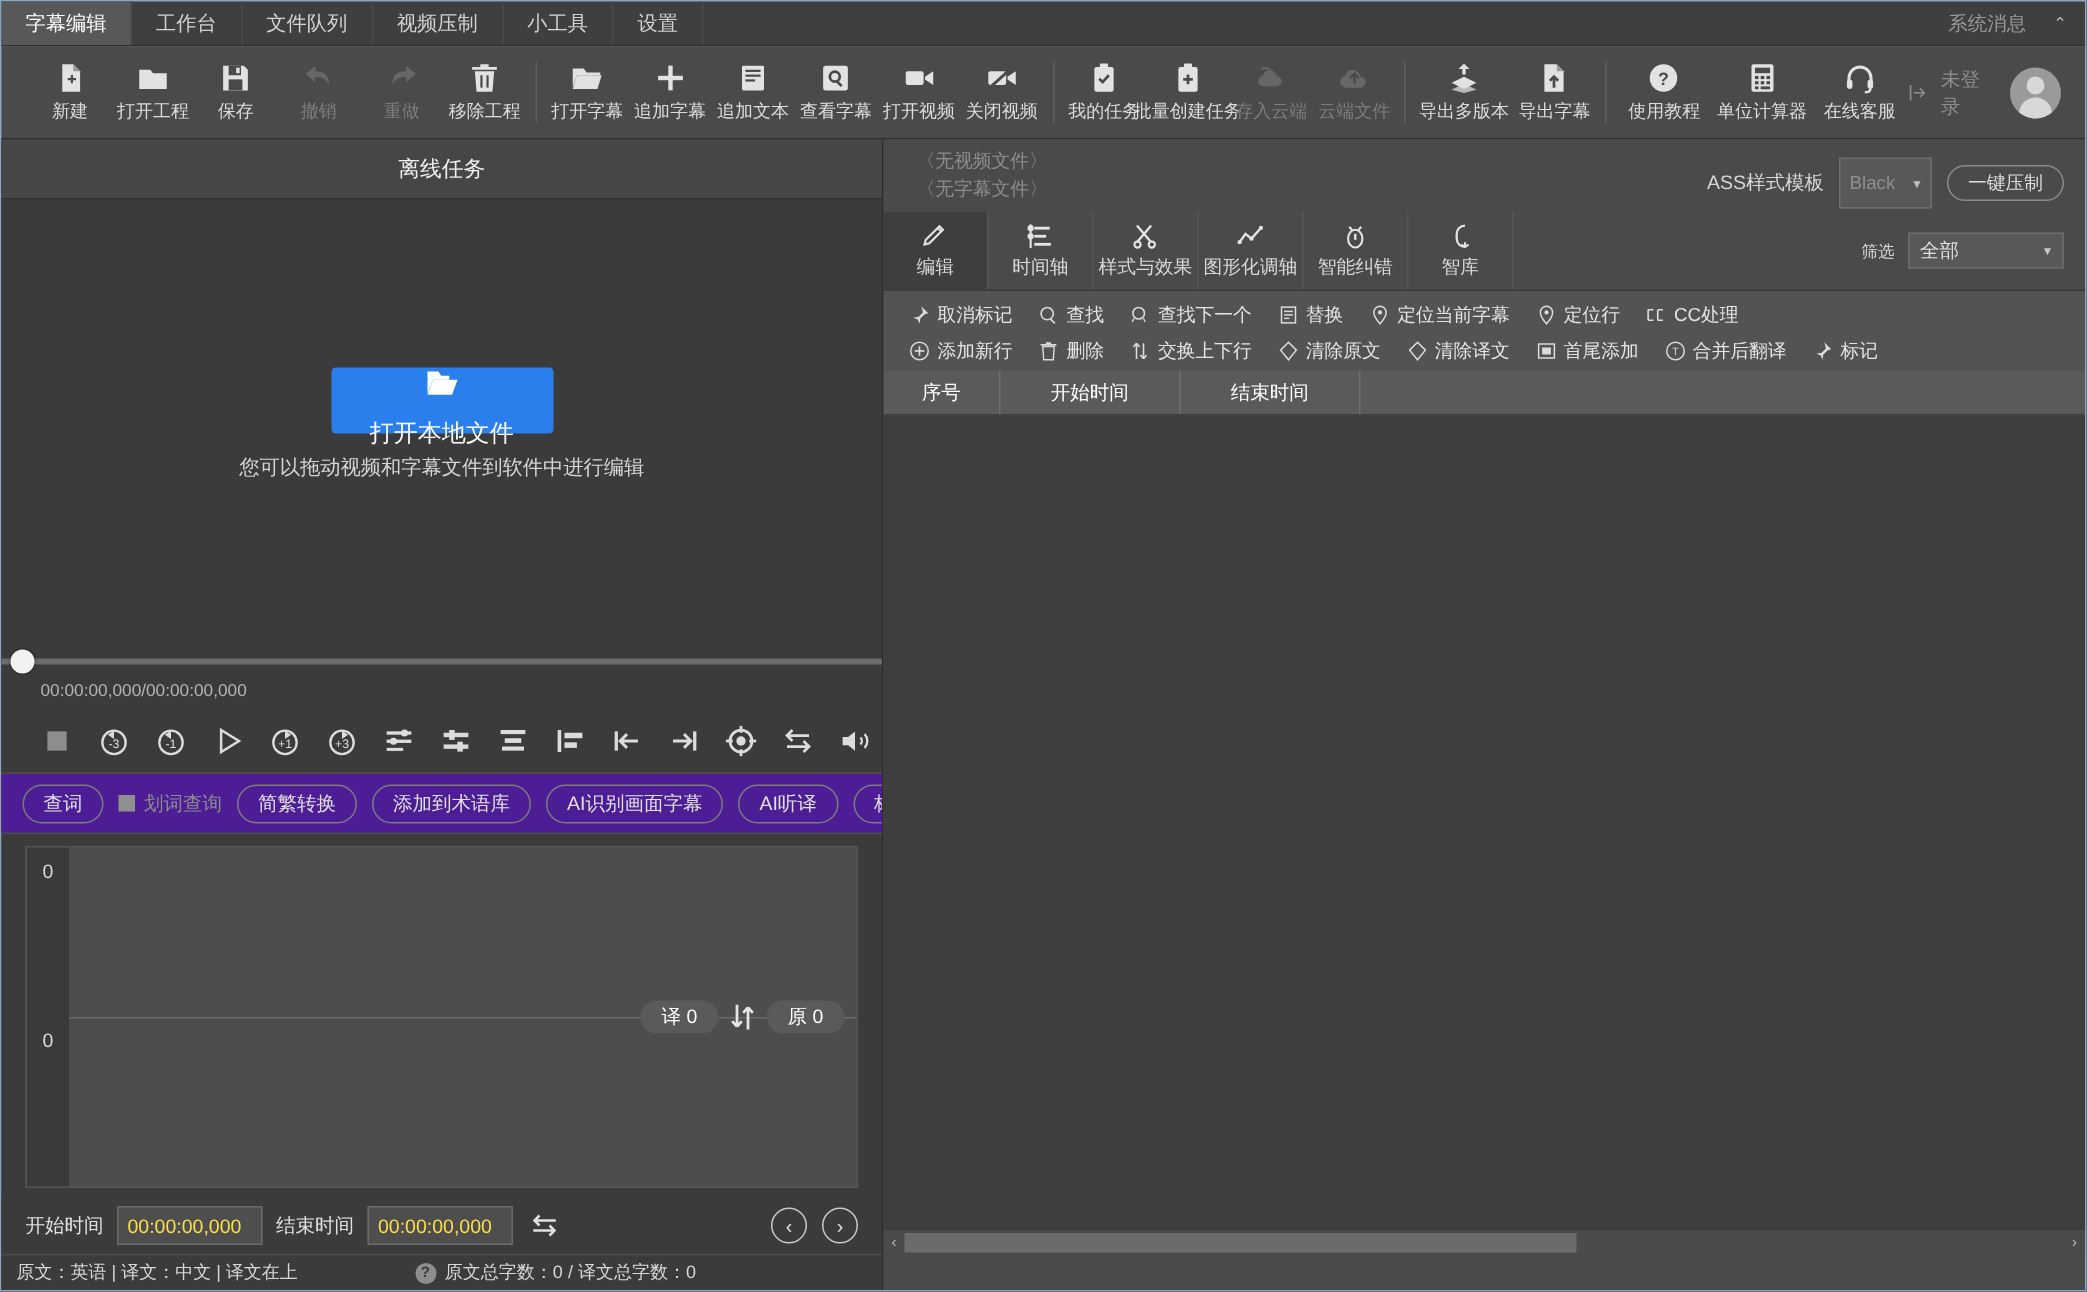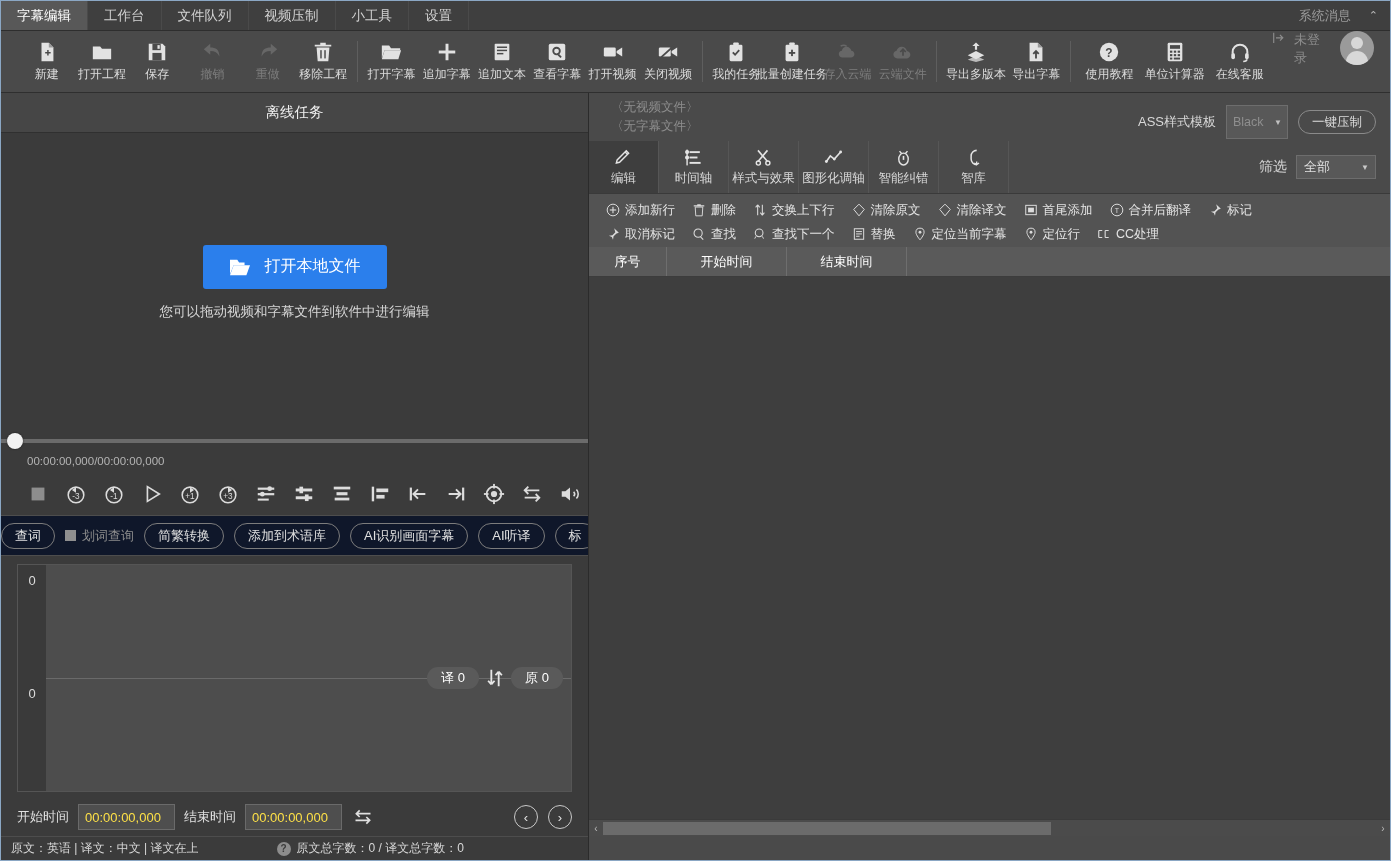--- a/index.html
+++ b/index.html
@@ -90,21 +90,21 @@
   .tb-item.wide { width:66px; }
   .tb-item.disabled { color:#7d7d7d; }
   .tb-item.disabled .ico { opacity:.45; }
   .tb-label { font-size:12px; white-space:nowrap; }
   .tb-sep { width:1px; background:#5e5e5e; margin:10px 6px; flex:0 0 1px; }
   .ico { width:22px; height:22px; display:block; }
   .ico svg { width:100%; height:100%; display:block; fill:#e2e2e2; }
   .tb-item.disabled .ico svg { fill:#8a8a8a; }
 
   .login-area {
-    margin-left:auto; display:flex; 
+    margin-left:auto; display:flex; align-items:center;
     gap:8px; padding-right:16px; color:#8d8d8d; font-size:13px;
   }
   .avatar {
     width:34px; height:34px; border-radius:50%;
     background:#9a9a9a; position:relative; overflow:hidden; flex:0 0 34px;
   }
   .avatar::before{content:"";position:absolute;left:50%;top:6px;transform:translateX(-50%);
     width:12px;height:12px;border-radius:50%;background:#d8d8d8;}
   .avatar::after{content:"";position:absolute;left:50%;top:20px;transform:translateX(-50%);
     width:22px;height:16px;border-radius:11px 11px 0 0;background:#d8d8d8;}
@@ -125,21 +125,21 @@
     color:#f0f0f0; font-size:14.5px;
     border-bottom:1px solid #303030;
   }
   .video-stage {
     flex:1; background:#3b3b3b; display:flex; flex-direction:column;
     align-items:center; justify-content:center; gap:14px; min-height:0;
   }
   .open-local-btn {
     background:#2b7fec; color:#fff; border:none; border-radius:3px;
     height:44px; padding:0 26px; display:flex; align-items:center; gap:14px;
-    font-size:16px; cursor:pointer; font-family:inherit;
+    font-size:16px; cursor:pointer; font-family:inherit;flex-direction:column;
   }
   .open-local-btn .folder { width:22px; height:20px; }
   .open-local-btn .folder svg { fill:#fff; width:100%; height:100%; display:block; }
   .hint-text { color:#d6d6d6; font-size:13.5px; }
 
   
   .prog-wrap { height:18px; flex:0 0 18px; background:#3b3b3b; position:relative; }
   .prog-track {
     position:absolute; left:0; right:0; top:7px; height:4px; background:#6b6b6b;
   }
@@ -155,23 +155,23 @@
   .player-ctrls {
     height:44px; flex:0 0 44px; background:#3b3b3b;
     display:flex; align-items:center; padding-left:26px; gap:16px;
     border-bottom:1px solid #4d4d4d;
   }
   .pc { width:22px; height:22px; cursor:pointer; }
   .pc svg { width:100%; height:100%; display:block; fill:#dcdcdc; }
 
   
   .pill-row {
-    height:40px; flex:0 0 40px; background:#0f172a;
+    height:40px; flex:0 0 40px; background:#4c1d95;
     display:flex; align-items:center; gap:10px;
-    overflow:hidden; border-bottom:1px solid #4d4d4d;
+    padding-left:14px; overflow:hidden; border-bottom:1px solid #4d4d4d;
   }
   .pill {
     border:1px solid #7c7c7c; border-radius:14px; height:26px;
     padding:0 13px; display:flex; align-items:center;
     color:#e0e0e0; font-size:13px; white-space:nowrap; cursor:pointer;
     background:transparent; flex:0 0 auto;
   }
   .chk-row { display:flex; align-items:center; gap:6px; color:#8c8c8c; font-size:13px; flex:0 0 auto;}
   .chk-box { width:11px; height:11px; background:#8f8f8f; }
 
@@ -266,23 +266,23 @@
     justify-content:center; gap:3px; color:#d8d8d8; cursor:default;
     border-right:1px solid #565656;
   }
   .tab2.active { background:#3e3e3e; }
   .tab2 .ico { width:19px; height:19px; }
   .tab2 .ico svg { fill:#e4e4e4; stroke:none; }
   .tab2-label { font-size:12.5px; white-space:nowrap; }
   .filter-row {
     position:absolute; right:14px; top:14px; display:flex; align-items:center; gap:9px;
   }
-  .filter-label { color:#d8d8d8; font-size:14px; }
+  .filter-label { color:#d8d8d8; font-size:11px; }
   .filter-select {
-    width:80px; height:24px; background:#585858; border:1px solid #6d6d6d;
+    width:104px; height:24px; background:#585858; border:1px solid #6d6d6d;
     color:#e0e0e0; font-size:13px; display:flex; align-items:center;
     padding:0 7px; position:relative;
   }
   .filter-select .cv{position:absolute;right:6px;font-size:8px;color:#c8c8c8;}
 
   .act-bar { flex:0 0 53px; background:#535353; padding:4px 0 0 0; }
   .act-row { display:flex; align-items:center; height:24px; padding-left:10px; gap:3px;}
   .act-btn {
     display:flex; align-items:center; gap:5px; padding:0 7px;
     color:#e4e4e4; font-size:12.5px; cursor:pointer; white-space:nowrap; height:22px;
@@ -844,92 +844,20 @@
             <span class="cv">▼</span>
           </span>
         </div>
       </div>
 
       <div class="act-bar">
         <div class="act-row">
           <span class="act-btn">
             <span class="ico">
                 <svg viewBox="0 0 24 24">
-                  <circle cx="12" cy="12" r="10" fill="none" stroke="#dcdcdc" stroke-width="1.7"></circle>
-                  <rect x="6.5" y="11" width="11" height="1.9"></rect>
-                  <rect x="11" y="6.5" width="1.9" height="11"></rect>
-                </svg>
-              </span>
-            <span>添加新行</span>
-          </span>
-          <span class="act-btn">
-            <span class="ico">
-                <svg viewBox="0 0 24 24">
-                  <path d="M9 2h6v2h6v2H3V4h6z"></path>
-                  <path d="M5.5 7h13l-1 15H6.5z" fill="none" stroke="#dcdcdc" stroke-width="1.6"></path>
-                </svg>
-              </span>
-            <span>删除</span>
-          </span>
-          <span class="act-btn">
-            <span class="ico">
-                <svg viewBox="0 0 24 24">
-                  <path d="M8 21V3M8 3L4.5 7.5M8 3l3.5 4.5" fill="none" stroke="#dcdcdc" stroke-width="1.8"></path>
-                  <path d="M16 3v18M16 21l3.5-4.5M16 21l-3.5-4.5" fill="none" stroke="#dcdcdc" stroke-width="1.8"></path>
-                </svg>
-              </span>
-            <span>交换上下行</span>
-          </span>
-          <span class="act-btn">
-            <span class="ico">
-                <svg viewBox="0 0 24 24">
-                  <path d="M12 2l9 9-9 11-9-11z" fill="none" stroke="#dcdcdc" stroke-width="1.7"></path>
-                </svg>
-              </span>
-            <span>清除原文</span>
-          </span>
-          <span class="act-btn">
-            <span class="ico">
-                <svg viewBox="0 0 24 24">
-                  <path d="M12 2l9 9-9 11-9-11z" fill="none" stroke="#dcdcdc" stroke-width="1.7"></path>
-                </svg>
-              </span>
-            <span>清除译文</span>
-          </span>
-          <span class="act-btn">
-            <span class="ico">
-                <svg viewBox="0 0 24 24">
-                  <rect x="3" y="4" width="18" height="16" fill="none" stroke="#dcdcdc" stroke-width="1.7"></rect>
-                  <rect x="7" y="8" width="10" height="8"></rect>
-                </svg>
-              </span>
-            <span>首尾添加</span>
-          </span>
-          <span class="act-btn">
-            <span class="ico">
-                <svg viewBox="0 0 24 24">
-                  <circle cx="12" cy="12" r="10" fill="none" stroke="#dcdcdc" stroke-width="1.7"></circle>
-                  <text x="12" y="16.5" font-size="12" text-anchor="middle" fill="#dcdcdc" font-family="Liberation Sans">T</text>
-                </svg>
-              </span>
-            <span>合并后翻译</span>
-          </span>
-          <span class="act-btn">
-            <span class="ico">
-                <svg viewBox="0 0 24 24">
-                  <path d="M14 2l8 8-4 1-5 5-1 6-2-5-7 7 7-7-5-2 6-1 5-5z"></path>
-                </svg>
-              </span>
-            <span>标记</span>
-          </span>
-        </div>
-        <div class="act-row">
-          <span class="act-btn">
-            <span class="ico">
-                <svg viewBox="0 0 24 24">
                   <path d="M14 2l8 8-4 1-5 5-1 6-2-5-7 7 7-7-5-2 6-1 5-5z"></path>
                 </svg>
               </span>
             <span>取消标记</span>
           </span>
           <span class="act-btn">
             <span class="ico">
                 <svg viewBox="0 0 24 24">
                   <circle cx="10.5" cy="10.5" r="7" fill="none" stroke="#dcdcdc" stroke-width="1.8"></circle>
                   <rect x="15" y="16" width="7" height="1.9" transform="rotate(45 15 16)"></rect>
@@ -978,20 +906,92 @@
           <span class="act-btn">
             <span class="ico">
                 <svg viewBox="0 0 24 24">
                   <path d="M3 6v12M3 6h6M3 18h6" fill="none" stroke="#dcdcdc" stroke-width="1.9"></path>
                   <path d="M14 6v12M14 6h6M14 18h6" fill="none" stroke="#dcdcdc" stroke-width="1.9"></path>
                 </svg>
               </span>
             <span>CC处理</span>
           </span>
         </div>
+        <div class="act-row">
+          <span class="act-btn">
+            <span class="ico">
+                <svg viewBox="0 0 24 24">
+                  <circle cx="12" cy="12" r="10" fill="none" stroke="#dcdcdc" stroke-width="1.7"></circle>
+                  <rect x="6.5" y="11" width="11" height="1.9"></rect>
+                  <rect x="11" y="6.5" width="1.9" height="11"></rect>
+                </svg>
+              </span>
+            <span>添加新行</span>
+          </span>
+          <span class="act-btn">
+            <span class="ico">
+                <svg viewBox="0 0 24 24">
+                  <path d="M9 2h6v2h6v2H3V4h6z"></path>
+                  <path d="M5.5 7h13l-1 15H6.5z" fill="none" stroke="#dcdcdc" stroke-width="1.6"></path>
+                </svg>
+              </span>
+            <span>删除</span>
+          </span>
+          <span class="act-btn">
+            <span class="ico">
+                <svg viewBox="0 0 24 24">
+                  <path d="M8 21V3M8 3L4.5 7.5M8 3l3.5 4.5" fill="none" stroke="#dcdcdc" stroke-width="1.8"></path>
+                  <path d="M16 3v18M16 21l3.5-4.5M16 21l-3.5-4.5" fill="none" stroke="#dcdcdc" stroke-width="1.8"></path>
+                </svg>
+              </span>
+            <span>交换上下行</span>
+          </span>
+          <span class="act-btn">
+            <span class="ico">
+                <svg viewBox="0 0 24 24">
+                  <path d="M12 2l9 9-9 11-9-11z" fill="none" stroke="#dcdcdc" stroke-width="1.7"></path>
+                </svg>
+              </span>
+            <span>清除原文</span>
+          </span>
+          <span class="act-btn">
+            <span class="ico">
+                <svg viewBox="0 0 24 24">
+                  <path d="M12 2l9 9-9 11-9-11z" fill="none" stroke="#dcdcdc" stroke-width="1.7"></path>
+                </svg>
+              </span>
+            <span>清除译文</span>
+          </span>
+          <span class="act-btn">
+            <span class="ico">
+                <svg viewBox="0 0 24 24">
+                  <rect x="3" y="4" width="18" height="16" fill="none" stroke="#dcdcdc" stroke-width="1.7"></rect>
+                  <rect x="7" y="8" width="10" height="8"></rect>
+                </svg>
+              </span>
+            <span>首尾添加</span>
+          </span>
+          <span class="act-btn">
+            <span class="ico">
+                <svg viewBox="0 0 24 24">
+                  <circle cx="12" cy="12" r="10" fill="none" stroke="#dcdcdc" stroke-width="1.7"></circle>
+                  <text x="12" y="16.5" font-size="12" text-anchor="middle" fill="#dcdcdc" font-family="Liberation Sans">T</text>
+                </svg>
+              </span>
+            <span>合并后翻译</span>
+          </span>
+          <span class="act-btn">
+            <span class="ico">
+                <svg viewBox="0 0 24 24">
+                  <path d="M14 2l8 8-4 1-5 5-1 6-2-5-7 7 7-7-5-2 6-1 5-5z"></path>
+                </svg>
+              </span>
+            <span>标记</span>
+          </span>
+        </div>
       </div>
 
       <div class="grid-head">
         <div class="gh c1">序号</div>
         <div class="gh c2">开始时间</div>
         <div class="gh c3">结束时间</div>
       </div>
 
       <div class="grid-body"></div>
 

